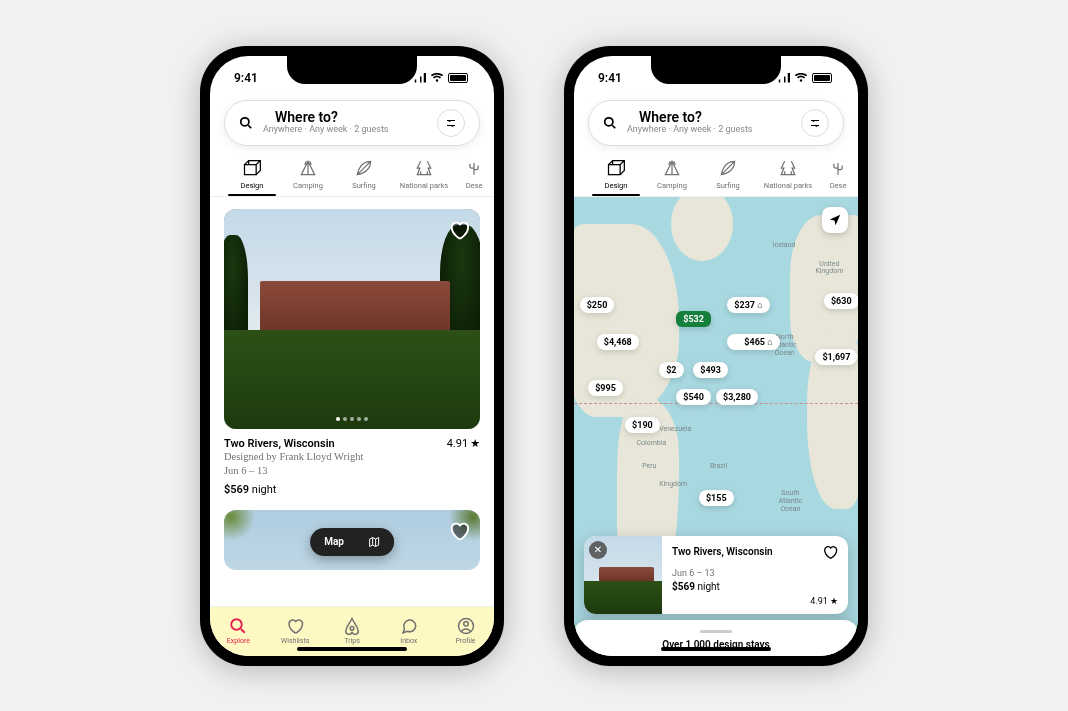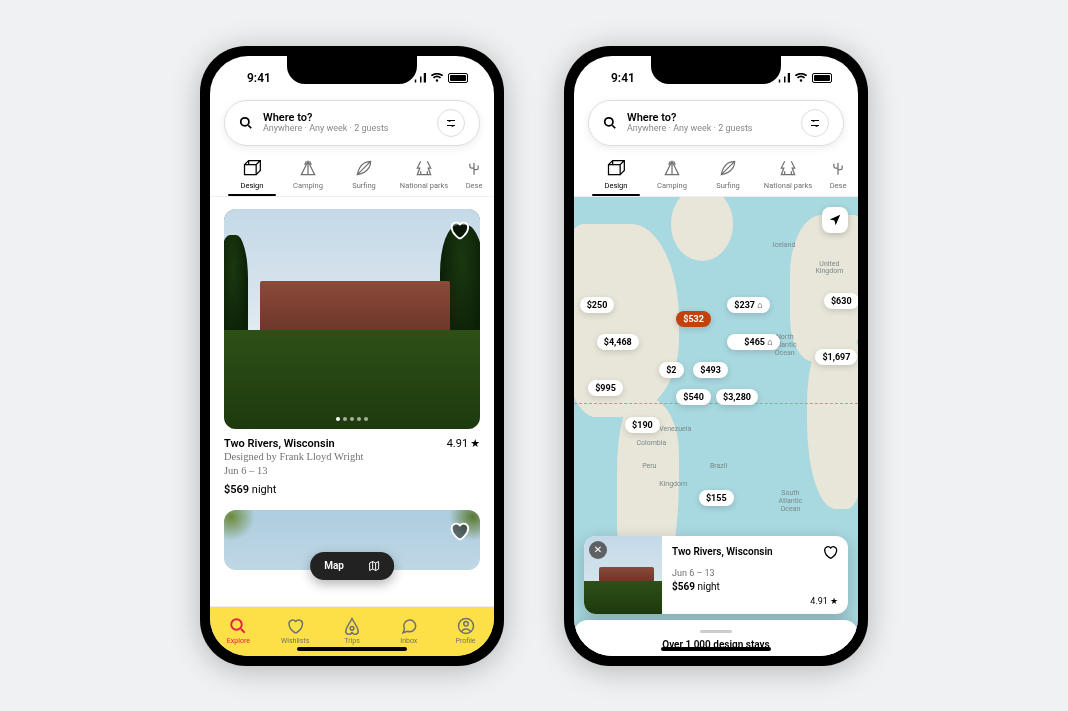--- a/index.html
+++ b/index.html
@@ -2,30 +2,30 @@
 <html><head>
 <meta charset="utf-8">
 <style>
 html,body{margin:0;padding:0;font-family:-apple-system,BlinkMacSystemFont,'Segoe UI',Roboto,sans-serif;background:#f0f1f2;}
 *{box-sizing:border-box;}
 .stage{width:1068px;height:711px;display:flex;align-items:center;justify-content:center;gap:60px;}
 .phone{width:304px;height:620px;background:#000;border-radius:46px;padding:10px;position:relative;box-shadow:0 4px 30px rgba(0,0,0,0.25);}
 .screen{width:100%;height:100%;background:#fff;border-radius:38px;overflow:hidden;position:relative;display:flex;flex-direction:column;}
 .notch{position:absolute;top:0;left:50%;transform:translateX(-50%);width:130px;height:28px;background:#000;border-radius:0 0 18px 18px;z-index:50;}
 .statusbar{height:40px;display:flex;align-items:center;justify-content:space-between;padding:4px 20px 0;font-size:12px;font-weight:600;}
-.statusbar .time{margin-left:17px;}
+.statusbar .time{margin-left:4px;}
 .statusbar .right{display:flex;gap:4px;align-items:center;margin-right:6px;}
 .sig,.wifi,.batt{display:inline-block;}
 .sig{width:15px;height:10px;background:#000;clip-path:polygon(0 100%,25% 100%,25% 70%,35% 70%,35% 100%,60% 100%,60% 40%,70% 40%,70% 100%,100% 100%,100% 0,85% 0,85% 100%);}
 .wifi{width:14px;height:10px;}
 .batt{width:20px;height:10px;border:1px solid #000;border-radius:2px;position:relative;}
 .batt::after{content:"";position:absolute;top:1px;left:1px;right:1px;bottom:1px;background:#000;border-radius:1px;}
 .searchbar{margin:4px 14px 10px;display:flex;align-items:center;background:#fff;border:1px solid #ddd;border-radius:28px;padding:8px 14px;box-shadow:0 2px 8px rgba(0,0,0,0.08);}
 .searchbar .txt{flex:1;margin-left:10px;line-height:1.1;}
-.searchbar .title{font-size:11px;font-weight:600;}
+.searchbar .title{font-size:14px;font-weight:600;margin-left:12px;}
 .searchbar .sub{font-size:9px;color:#888;}
 .filterbtn{width:28px;height:28px;border:1px solid #ddd;border-radius:50%;display:flex;align-items:center;justify-content:center;font-size:10px;}
 .cats{display:flex;gap:0;padding:0 14px;border-bottom:1px solid #eee;overflow:hidden;}
 .cat{flex:0 0 auto;width:56px;display:flex;flex-direction:column;align-items:center;padding:2px 0 6px;font-size:7.5px;color:#717171;position:relative;}
 .cat.active{color:#000;}
 .cat.active::after{content:"";position:absolute;bottom:0;left:4px;right:4px;height:2px;background:#000;border-radius:1px;}
 .cat .ic{width:20px;height:20px;display:flex;align-items:center;justify-content:center;margin-bottom:3px;}
 .content{flex:1;overflow:hidden;position:relative;padding:12px 14px 0;}
 .card{width:100%;}
 .cardimg{width:100%;height:220px;background:#777;border-radius:12px;position:relative;overflow:hidden;}
@@ -44,37 +44,37 @@
 .loc{font-weight:600;}
 .rating{display:flex;align-items:center;gap:2px;}
 .desc,.dates{font-size:10.5px;color:#717171;line-height:1.4;font-family:Liberation Serif, serif;}
 .price{font-size:11px;margin-top:4px;}
 .price b{font-weight:600;}
 .card2{margin-top:6px;height:60px;background:linear-gradient(#aecde0,#bfd7e5);border-radius:12px;position:relative;overflow:hidden;}
 .branch{position:absolute;width:40px;height:40px;}
 .branch.b1{top:-5px;left:-5px;background:radial-gradient(circle at 30% 30%,#6b8a3a 0%,transparent 60%);}
 .branch.b2{top:-5px;right:-5px;background:radial-gradient(circle at 70% 30%,#5a7830 0%,transparent 60%);}
 .mapbtn{position:absolute;bottom:26px;left:50%;transform:translateX(-50%);background:#222;color:#fff;padding:8px 14px;border-radius:20px;font-size:10px;font-weight:600;display:flex;align-items:center;gap:24px;box-shadow:0 4px 12px rgba(0,0,0,0.3);}
-.bottomnav{height:50px;border-top:1px solid #eee;display:flex;background:#fde047;}
+.bottomnav{height:50px;border-top:1px solid #eee;display:flex;background:#fef9c3;margin-top:24px;}
 .navitem{flex:1;display:flex;flex-direction:column;align-items:center;justify-content:center;font-size:7px;color:#717171;gap:2px;}
 .navitem.active{color:#e61e4d;}
 .navitem .nic{width:18px;height:18px;display:flex;align-items:center;justify-content:center;}
 .homebar{position:absolute;bottom:5px;left:50%;transform:translateX(-50%);width:110px;height:4px;background:#000;border-radius:4px;}
 
 .mapview{position:absolute;inset:0;background:#a8d8e0;overflow:hidden;}
 .land{position:absolute;background:#e8e6d8;}
 .land.na{top:6%;left:-5%;width:42%;height:42%;border-radius:20% 40% 50% 30%/30% 50% 40% 50%;}
 .land.sa{top:44%;left:15%;width:22%;height:40%;border-radius:30% 50% 30% 50%/40% 30% 60% 30%;}
 .land.eu{top:4%;right:-4%;width:28%;height:32%;border-radius:40% 20% 50% 30%;}
 .land.af{top:30%;right:-2%;width:20%;height:38%;border-radius:40% 30% 30% 50%;}
 .land.gl{top:-2%;left:34%;width:22%;height:16%;border-radius:50%;}
 .eqline{position:absolute;top:45%;left:0;right:0;border-top:1px dashed #c89090;}
 .locatebtn{position:absolute;top:10px;right:10px;width:26px;height:26px;background:#fff;border-radius:8px;box-shadow:0 2px 6px rgba(0,0,0,0.2);display:flex;align-items:center;justify-content:center;}
 .pricepill{position:absolute;background:#fff;padding:3px 7px;border-radius:12px;font-size:9px;font-weight:700;box-shadow:0 2px 6px rgba(0,0,0,0.15);white-space:nowrap;}
-.pricepill.sel{background:#c2410c;color:#fff;}
+.pricepill.sel{background:#15803d;color:#fff;border-radius:6px;}
 .maplabel{position:absolute;font-size:7px;color:#7a8a8a;text-align:center;line-height:1.1;}
 .mapcard{position:absolute;bottom:42px;left:10px;right:10px;background:#fff;border-radius:12px;box-shadow:0 4px 16px rgba(0,0,0,0.2);display:flex;overflow:hidden;}
 .mapcard .thumb{width:78px;height:78px;position:relative;flex:0 0 auto;}
 .mapcard .thumb .sky{background:linear-gradient(#c4d9e8,#e0ebf0);}
 .mapcard .thumb .grass{height:42%;}
 .mapcard .thumb .house{left:15px;right:8px;bottom:40%;height:20%;}
 .closebtn{position:absolute;top:5px;left:5px;width:18px;height:18px;background:rgba(80,80,80,0.88);border-radius:50%;color:#fff;display:flex;align-items:center;justify-content:center;font-size:10px;}
 .mapcard .info{flex:1;padding:8px 10px;position:relative;}
 .mapcard .mrow{display:flex;justify-content:space-between;align-items:center;font-size:10px;}
 .mapcard .mloc{font-weight:600;}

